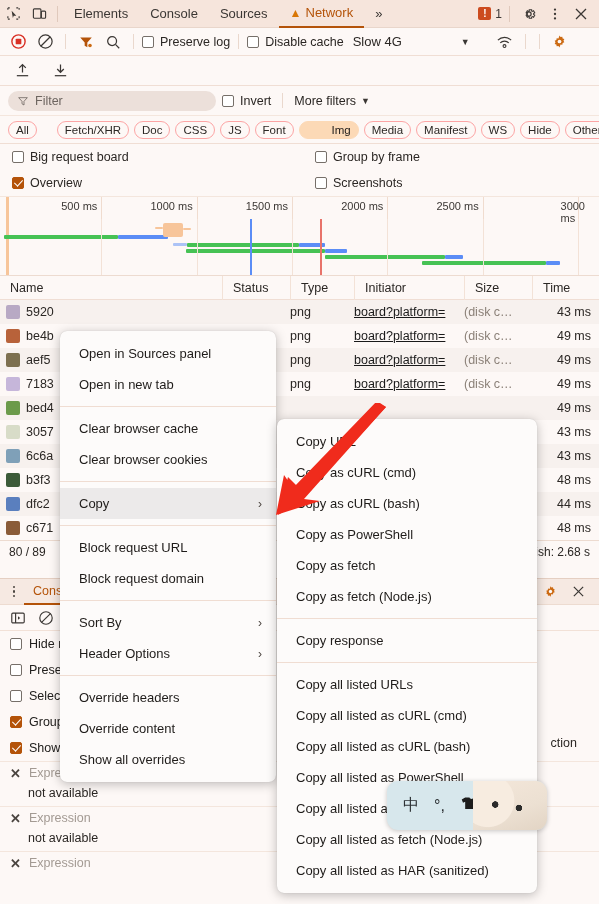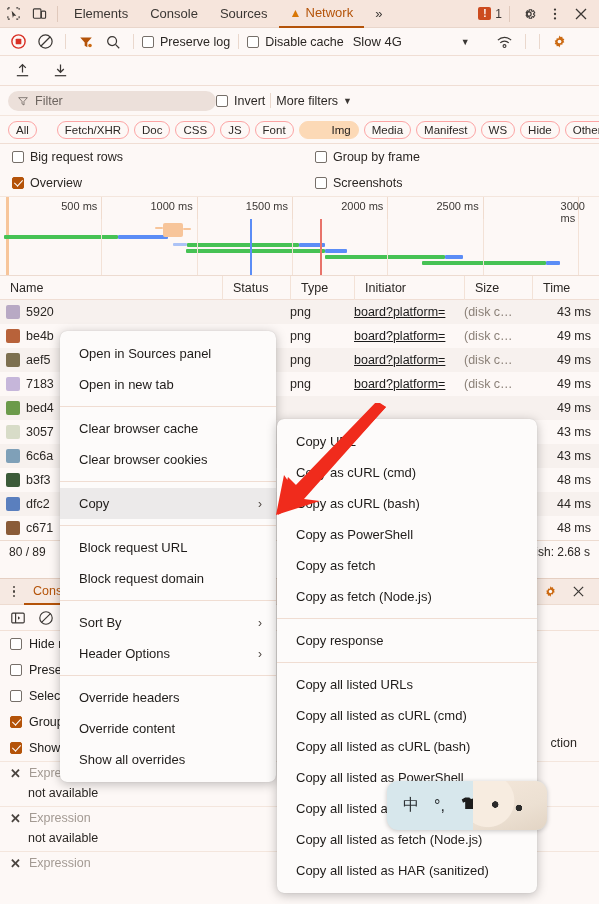--- a/index.html
+++ b/index.html
@@ -45,21 +45,21 @@
   .cbox.checked:after {
     content:""; position:absolute; left:3px; top:0px; width:4px; height:7px;
     border:solid #fff; border-width:0 1.8px 1.8px 0; transform:rotate(43deg);
   }
   .throttle { font-size:13px; color:#2b2724; margin-left:6px;}
   .caret { font-size:9px; color:#3b3734; }
 
   .ntoolbar2 { height:30px; display:flex; align-items:center; padding:0 10px; gap:14px;
                background:#fdf8f6; border-bottom:1px solid #f0ded4; }
 
-  .filterrow { height:30px; display:flex; align-items:center; padding:0 8px; gap:0;
+  .filterrow { height:30px; display:flex; align-items:center; padding:0 8px; gap:6px;
                background:#fdf8f6; border-bottom:1px solid #f4e6dd;}
   .filter-input {
     width:208px; height:20px; background:#ece0da; border-radius:10px;
     display:flex; align-items:center; gap:6px; padding:0 9px; color:#6d6560; font-size:12.5px;
   }
   .mf { display:flex; align-items:center; gap:5px; font-size:12.5px; color:#2b2724; }
 
   .typerow { height:28px; display:flex; align-items:center; padding:0 8px; gap:5px;
              background:#fdf8f6; border-bottom:1px solid #f0ded4; }
   .chip {
@@ -322,21 +322,21 @@
       <div class="chip">Media</div>
       <div class="chip">Manifest</div>
       <div class="chip">WS</div>
       <div class="chip">Hide</div>
       <div class="chip">Other</div>
     </div>
 
   <div class="optrow">
     <label class="cb-wrap">
       <span class="cbox"></span>
-      <span>Big request rows</span>
+      <span>Big request board</span>
     </label>
     <div class="col2">
       <label class="cb-wrap">
         <span class="cbox"></span>
         <span>Group by frame</span>
       </label>
     </div>
   </div>
   <div class="optrow">
     <label class="cb-wrap">

